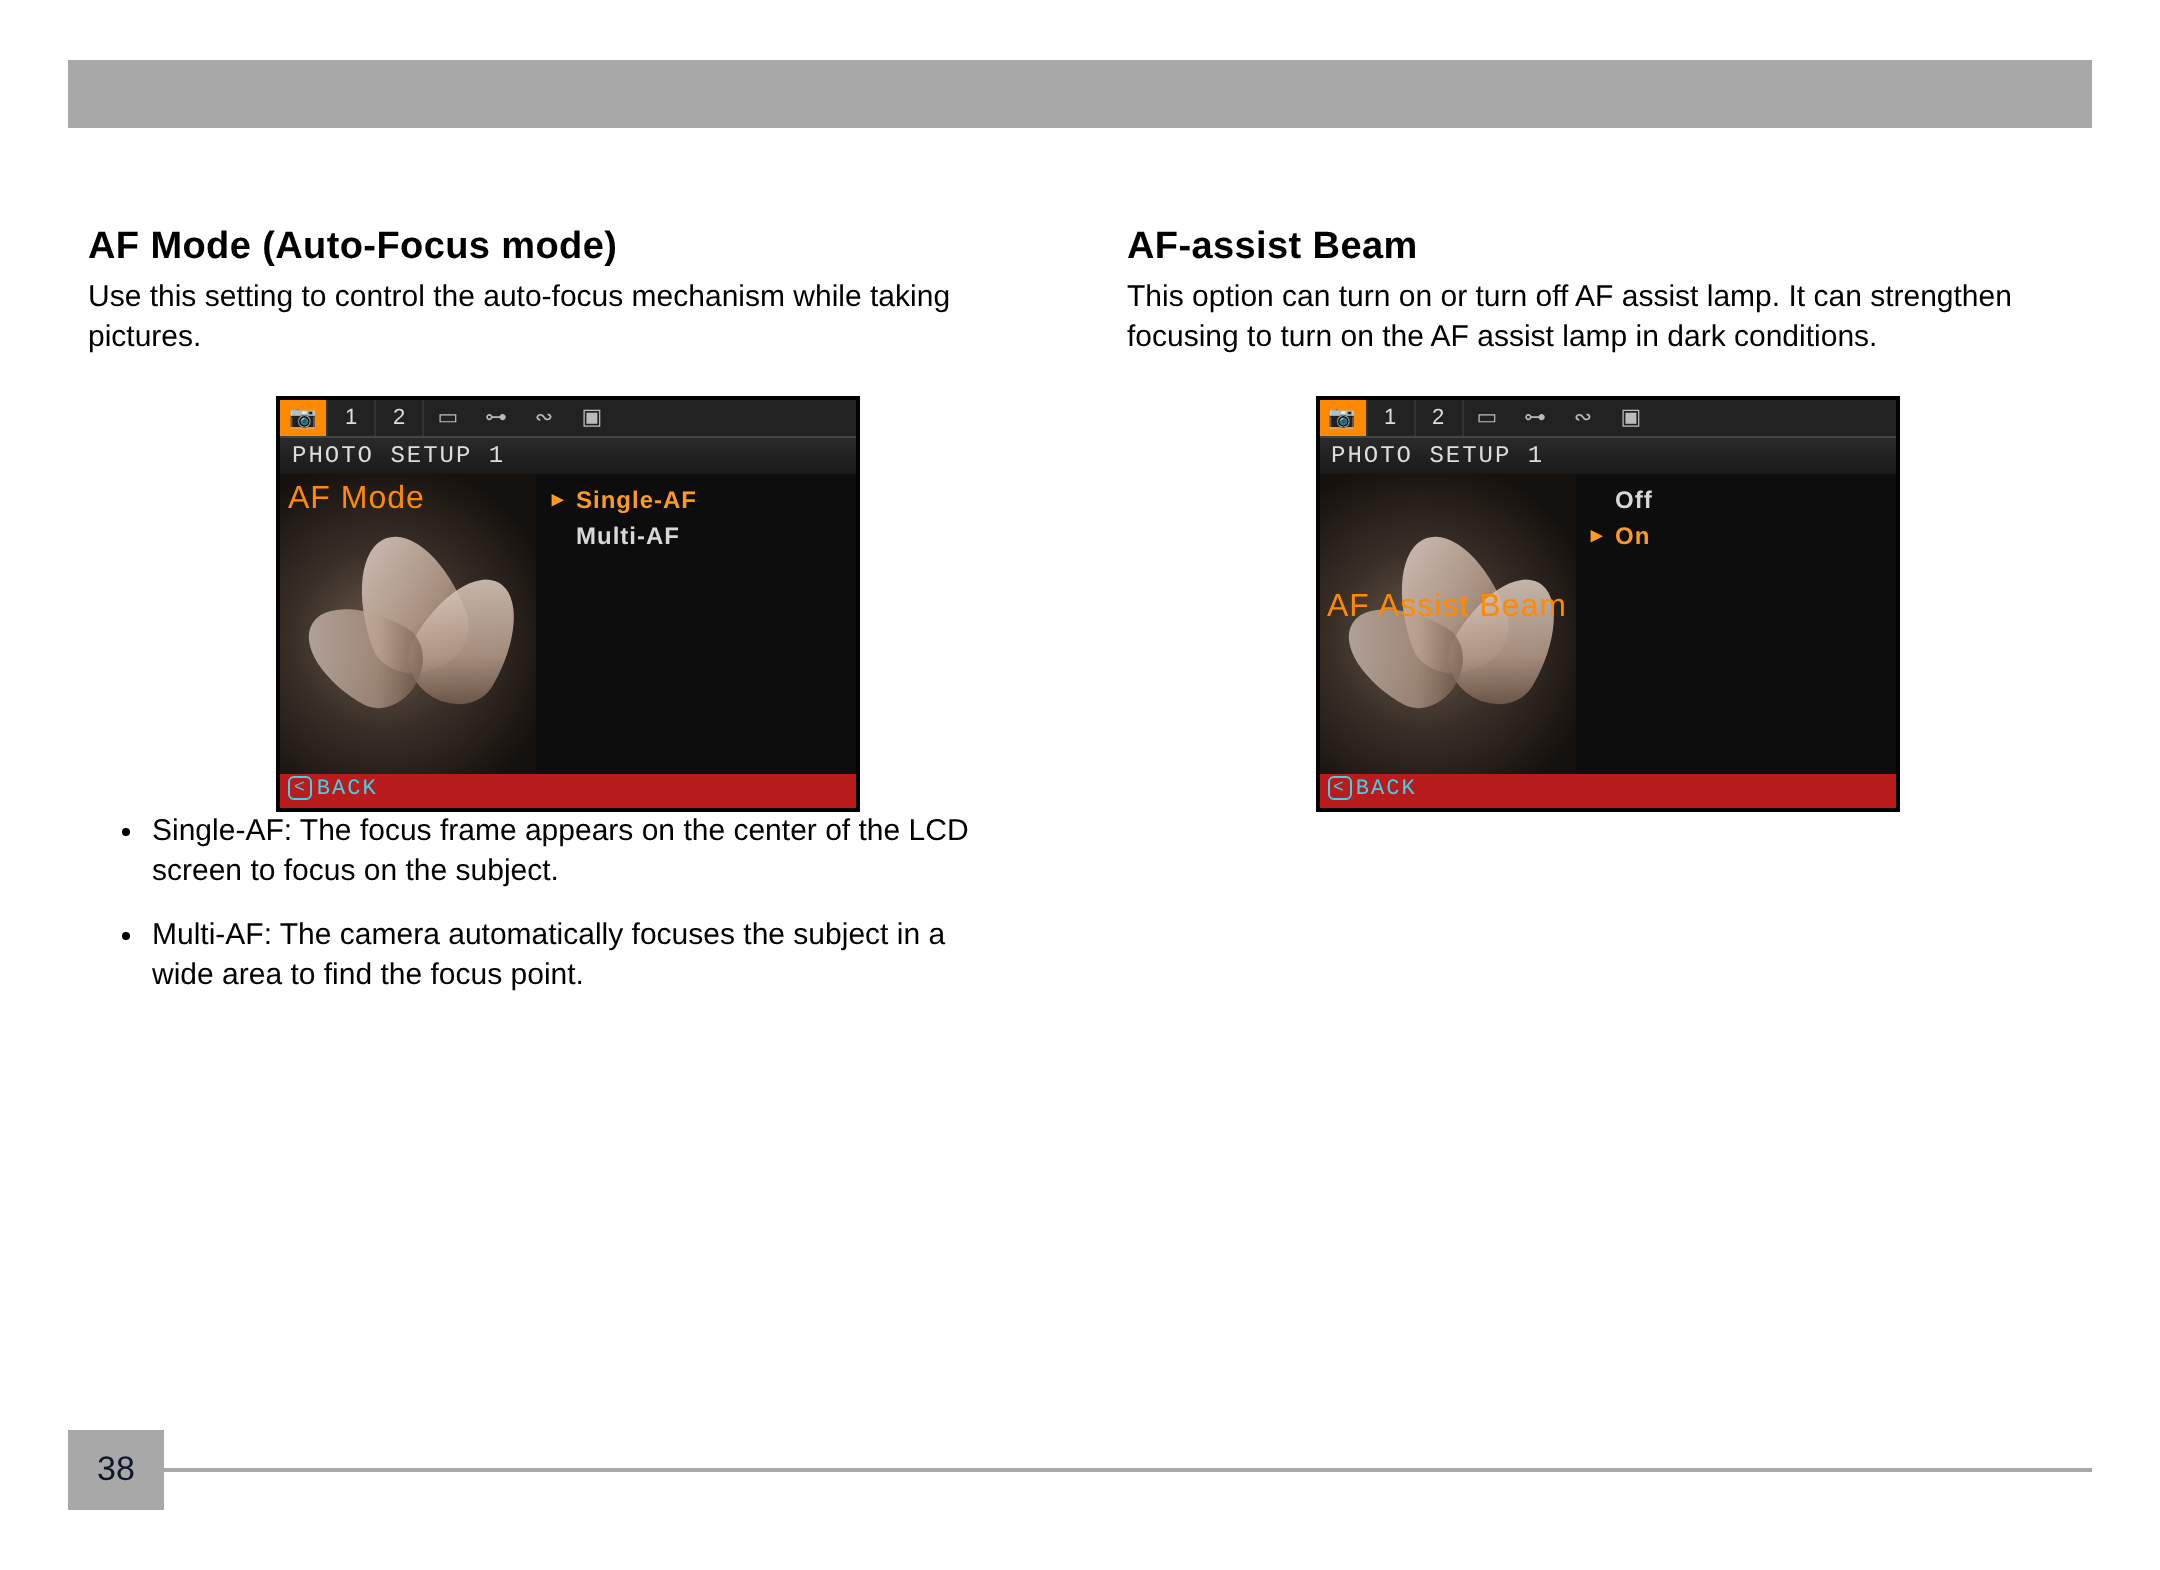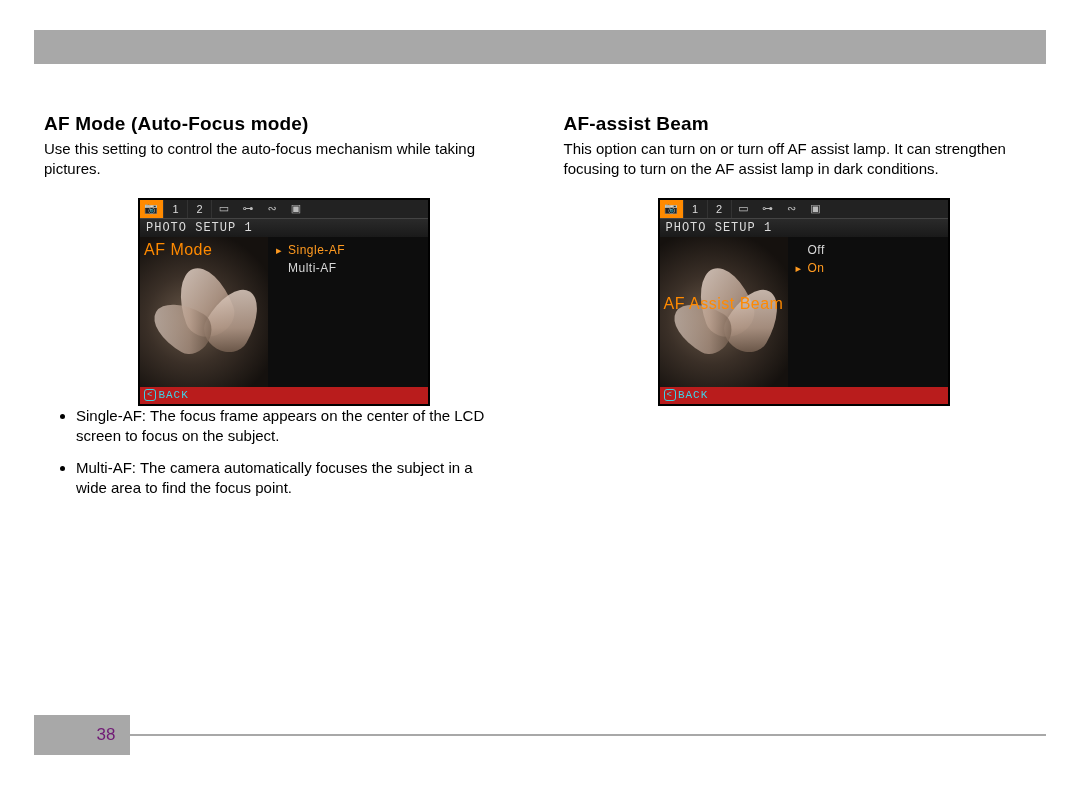--- a/index.html
+++ b/index.html
@@ -146,20 +146,21 @@
     font-family: Arial, sans-serif;
   }
   .opt {
     font-size: 12px;
     color: #d8d8d8;
     height: 18px;
     line-height: 18px;
     padding-left: 16px;
     position: relative;
     letter-spacing:.5px;
+    font-weight:bold;
   }
   .opt.sel {
     color: #ff9a20;
   }
   .opt.sel::before {
     content: "▸";
     position: absolute;
     left: 4px;
     top: 0;
     font-size: 11px;
@@ -187,26 +188,25 @@
   }
 
   
   .foot-band {
     position:absolute;
     left: 34px;
     bottom: 30px;
     width: 48px;
     height: 40px;
     background:#a8a8a8;
-    color:#701a75;
+    color:#0f172a;
     font-size:17px;
     display:flex;
     align-items:center;
     justify-content:center;
-    padding-left:48px;
   }
   .foot-line {
     position:absolute;
     left: 82px;
     right: 34px;
     bottom: 49px;
     height: 2px;
     background:#a8a8a8;
   }
 

